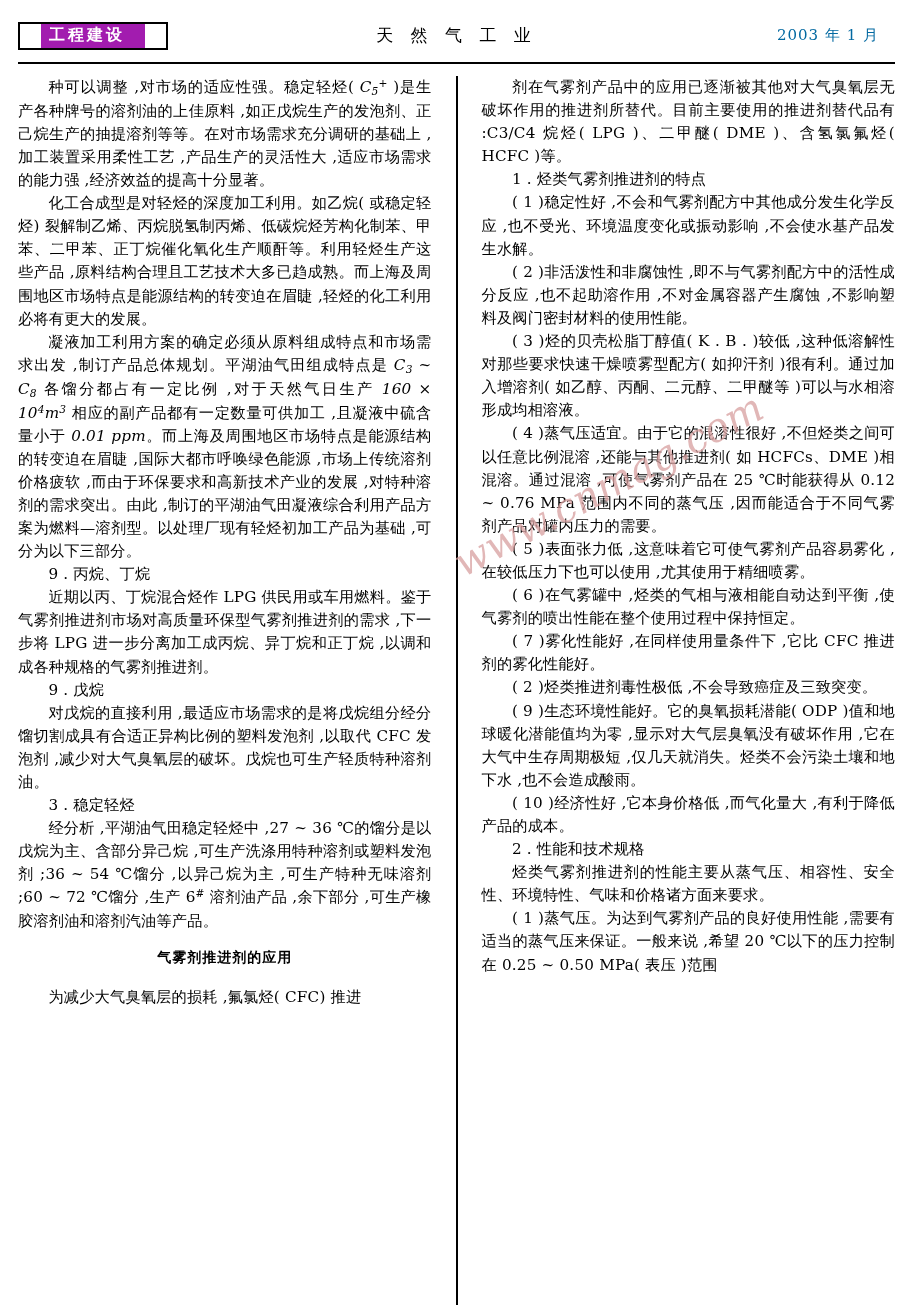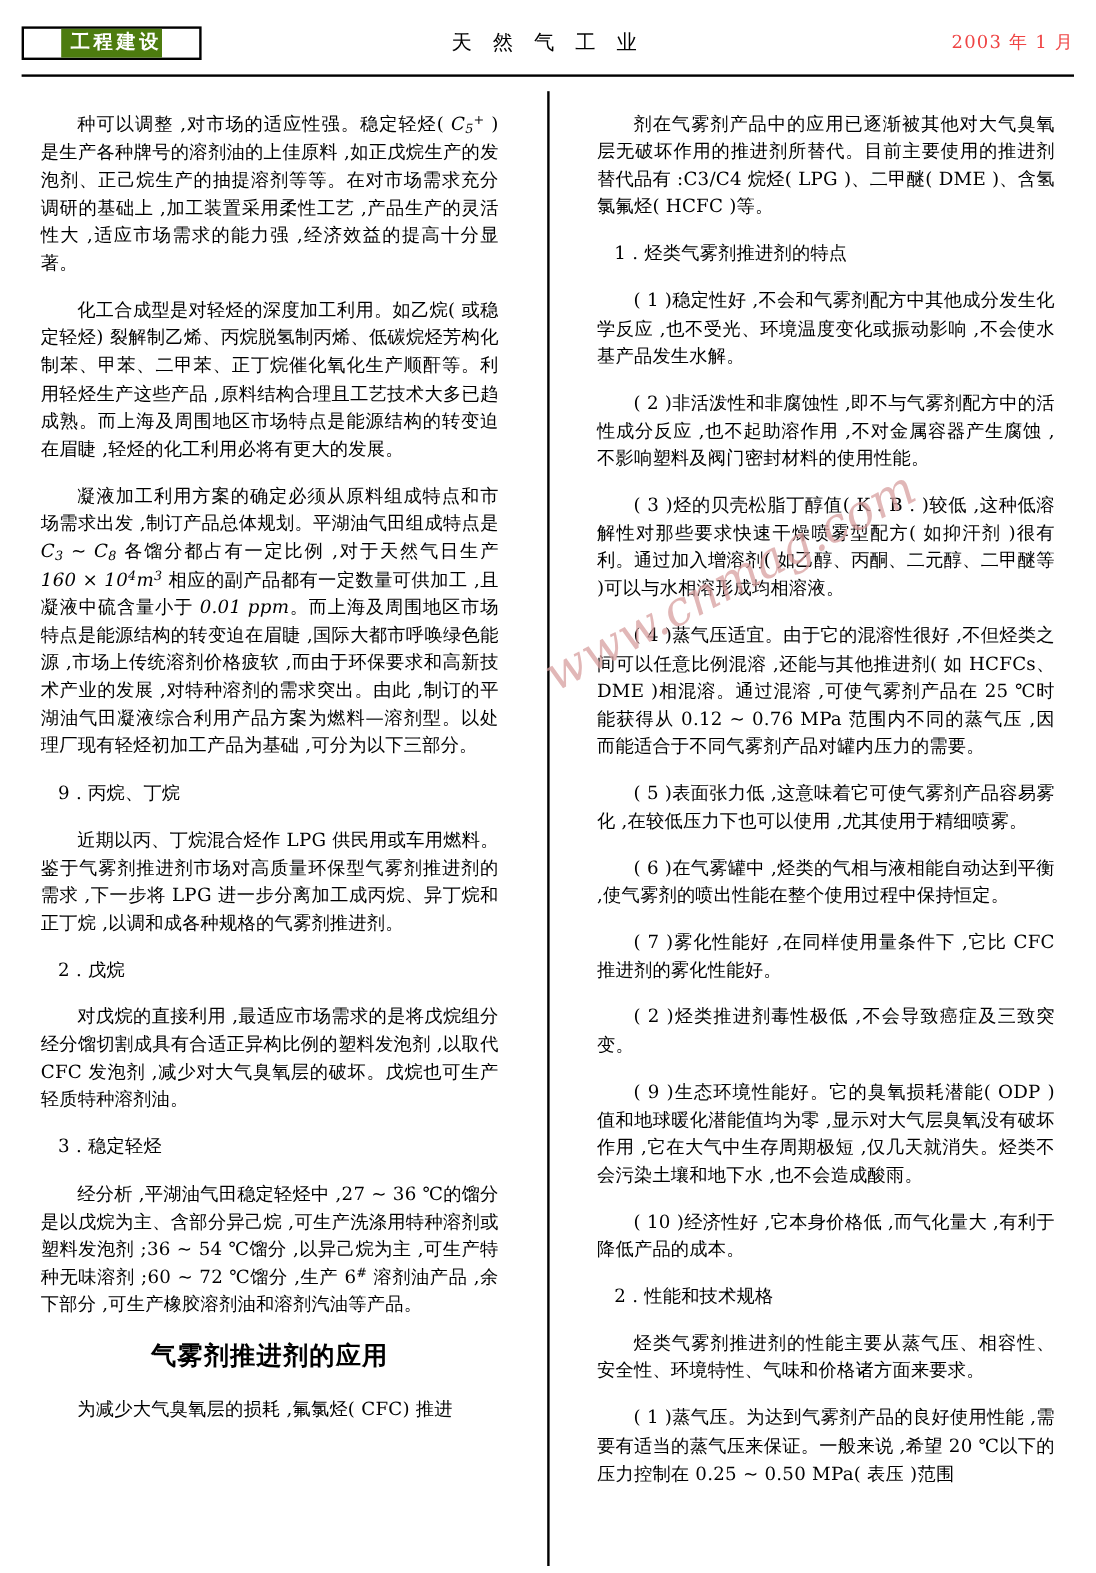--- a/index.html
+++ b/index.html
@@ -32,46 +32,46 @@
     top: 0;
     width: 150px;
     height: 28px;
     border: 2px solid #000;
     box-sizing: border-box;
     display: flex;
     align-items: center;
     justify-content: center;
   }
   .header-badge .inner {
-    background: #4d7c0f;
+    background: #a21caf;
     color: #fff;
     font-size: 16px;
     letter-spacing: 3px;
-    padding: 1px 0 2px 8px;
+    padding: 1px 20px 2px 8px;
     font-family: "DejaVu Sans", "Liberation Sans", sans-serif;
     font-weight: bold;
   }
   .header-journal {
     position: absolute;
     left: 0;
     right: 0;
     top: 2px;
     text-align: center;
     font-size: 17px;
     letter-spacing: 6px;
     font-family: "DejaVu Serif", "Liberation Serif", serif;
   }
   .header-date {
     position: absolute;
-    right: 0;
+    right: 16px;
     top: 4px;
     font-size: 15px;
     font-family: "DejaVu Serif", "Liberation Serif", serif;
     letter-spacing: 1px;
-    color: #ef4444;
+    color: #0369a1;
   }
   .header-rule {
     position: absolute;
     left: 18px;
     right: 18px;
     top: 62px;
     height: 2px;
     background: #000;
   }
 
@@ -92,31 +92,31 @@
     line-height: 1.52;
     text-align: justify;
     letter-spacing: 0.2px;
   }
   .col-divider {
     width: 2px;
     background: #000;
     flex: 0 0 2px;
   }
   p {
-    margin: 16px;
+    margin: 0;
     text-indent: 2em;
   }
   .sec-head {
     margin: 0;
     text-indent: 2em;
   }
   .article-title {
-    margin: 14px 0 8px 0;
+    margin: 14px 0 18px 0;
     text-align: center;
-    font-size: 21px;
+    font-size: 14px;
     font-weight: bold;
     font-family: "DejaVu Sans", "Liberation Sans", sans-serif;
     letter-spacing: 1px;
     text-indent: 0;
   }
   .formula { font-family: "DejaVu Serif", "Liberation Serif", serif; font-style: italic; }
   sub { font-size: 0.7em; vertical-align: -0.25em; }
   sup { font-size: 0.7em; vertical-align: 0.45em; }
 
   
@@ -154,21 +154,21 @@
   <div class="columns">
 
     <div class="col">
       <p>种可以调整 ,对市场的适应性强。稳定轻烃( <span class="formula">C<sub>5</sub><sup>+</sup></span> )是生产各种牌号的溶剂油的上佳原料 ,如正戊烷生产的发泡剂、正己烷生产的抽提溶剂等等。在对市场需求充分调研的基础上 ,加工装置采用柔性工艺 ,产品生产的灵活性大 ,适应市场需求的能力强 ,经济效益的提高十分显著。</p>
       <p>化工合成型是对轻烃的深度加工利用。如乙烷( 或稳定轻烃) 裂解制乙烯、丙烷脱氢制丙烯、低碳烷烃芳构化制苯、甲苯、二甲苯、正丁烷催化氧化生产顺酐等。利用轻烃生产这些产品 ,原料结构合理且工艺技术大多已趋成熟。而上海及周围地区市场特点是能源结构的转变迫在眉睫 ,轻烃的化工利用必将有更大的发展。</p>
       <p>凝液加工利用方案的确定必须从原料组成特点和市场需求出发 ,制订产品总体规划。平湖油气田组成特点是 <span class="formula">C<sub>3</sub> ~ C<sub>8</sub></span> 各馏分都占有一定比例 ,对于天然气日生产 <span class="formula">160 × 10<sup>4</sup>m<sup>3</sup></span> 相应的副产品都有一定数量可供加工 ,且凝液中硫含量小于 <span class="formula">0.01 ppm</span>。而上海及周围地区市场特点是能源结构的转变迫在眉睫 ,国际大都市呼唤绿色能源 ,市场上传统溶剂价格疲软 ,而由于环保要求和高新技术产业的发展 ,对特种溶剂的需求突出。由此 ,制订的平湖油气田凝液综合利用产品方案为燃料—溶剂型。以处理厂现有轻烃初加工产品为基础 ,可分为以下三部分。</p>
 
       <p class="sec-head">9 . 丙烷、丁烷</p>
       <p>近期以丙、丁烷混合烃作 LPG 供民用或车用燃料。鉴于气雾剂推进剂市场对高质量环保型气雾剂推进剂的需求 ,下一步将 LPG 进一步分离加工成丙烷、异丁烷和正丁烷 ,以调和成各种规格的气雾剂推进剂。</p>
 
-      <p class="sec-head">2 . 戊烷</p>
+      <p class="sec-head">9 . 戊烷</p>
       <p>对戊烷的直接利用 ,最适应市场需求的是将戊烷组分经分馏切割成具有合适正异构比例的塑料发泡剂 ,以取代 CFC 发泡剂 ,减少对大气臭氧层的破坏。戊烷也可生产轻质特种溶剂油。</p>
 
       <p class="sec-head">3 . 稳定轻烃</p>
       <p>经分析 ,平湖油气田稳定轻烃中 ,27 ~ 36 ℃的馏分是以戊烷为主、含部分异己烷 ,可生产洗涤用特种溶剂或塑料发泡剂 ;36 ~ 54 ℃馏分 ,以异己烷为主 ,可生产特种无味溶剂 ;60 ~ 72 ℃馏分 ,生产 6<sup>#</sup> 溶剂油产品 ,余下部分 ,可生产橡胶溶剂油和溶剂汽油等产品。</p>
 
       <h2 class="article-title">气雾剂推进剂的应用</h2>
       <p>为减少大气臭氧层的损耗 ,氟氯烃( CFC) 推进</p>
     </div>
 
     <div class="col-divider"></div>

